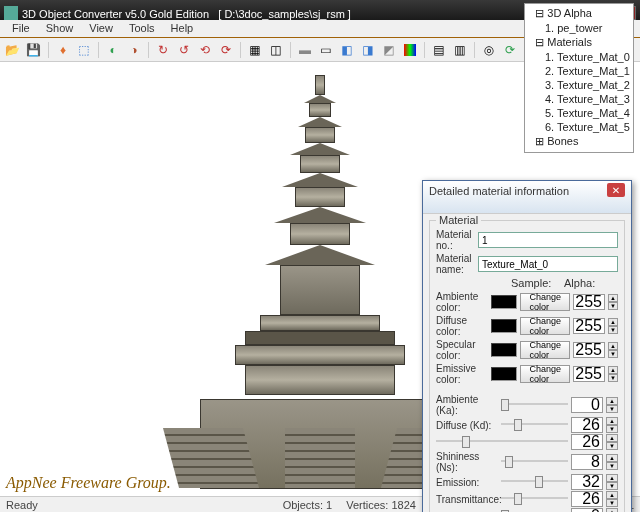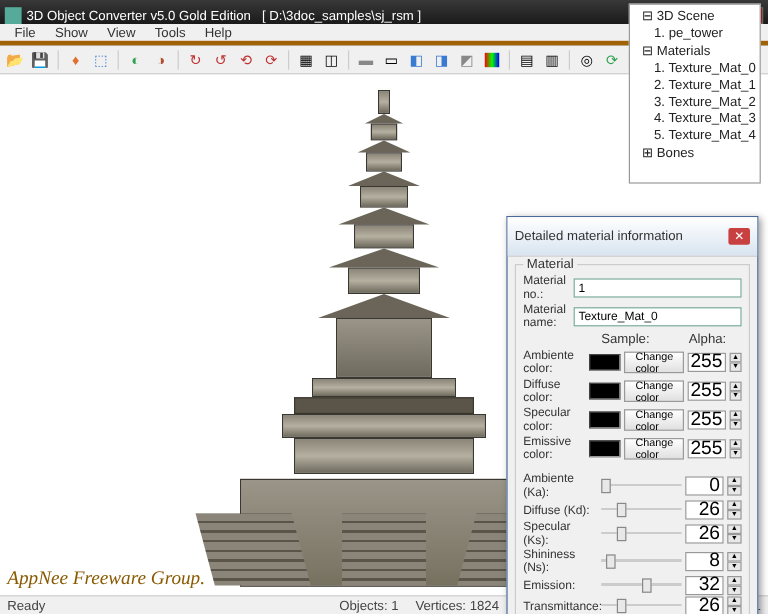--- a/index.html
+++ b/index.html
@@ -3,55 +3,55 @@
 <meta charset="utf-8">
 <style>
 *{margin:0;padding:0;box-sizing:border-box;font-family:Tahoma,sans-serif;font-size:11px}
 body{width:640px;height:512px;background:#000;overflow:hidden;position:relative}
 .titlebar{height:20px;background:linear-gradient(#383838,#1a1a1a);color:#fff;display:flex;align-items:flex-end;padding:0 4px}
 .titlebar .ico{width:14px;height:14px;background:#5a9;margin-right:4px}
 .titlebar .t{flex:1}
 .wbtns{display:flex;gap:2px}
 .wbtn{width:22px;height:14px;background:#444;border:1px solid #666;display:flex;align-items:center;justify-content:center;color:#ccc;font-size:9px}
 .closebtn{background:#8a2020}
-.menubar{height:18px;background:#f0f0f0;display:flex;padding:0 4px;border-bottom:4px solid #a16207}
+.menubar{height:18px;background:#f0f0f0;display:flex;padding:0 4px;border-bottom:1px solid #a16207}
 .menubar span{padding:2px 8px;color:#333}
 .toolbar{height:24px;background:#f0f0f0;display:flex;align-items:center;padding:0 4px;gap:3px;border-bottom:1px solid #ccc}
 .tb{width:18px;height:18px;border:1px solid transparent;display:flex;align-items:center;justify-content:center;font-size:12px}
 .sep{width:1px;height:16px;background:#ccc;margin:0 2px}
 .main{display:flex;height:434px;background:#fff}
 .viewport{flex:1;background:#fff;position:relative;display:flex;align-items:center;justify-content:center}
 .pagoda{width:260px;height:420px;position:relative}
 .tier{position:absolute;left:50%;transform:translateX(-50%);background:linear-gradient(180deg,#8a8578,#b5b0a0,#6e6a5d);border:1px solid #3a3730}
 .roof{position:absolute;left:50%;transform:translateX(-50%);height:0;border-style:solid}
 .base{position:absolute;bottom:0;left:50%;transform:translateX(-50%);width:240px;height:90px;background:linear-gradient(180deg,#9a9588,#76715f);border:1px solid #3a3730}
 .stairs{position:absolute;bottom:0;width:80px;height:60px;background:repeating-linear-gradient(180deg,#8a8578 0,#8a8578 6px,#5a5548 6px,#5a5548 8px)}
 .stairs.l{left:-30px;transform:skewX(15deg)}
 .stairs.r{right:-30px;transform:skewX(-15deg)}
 .stairs.c{left:50%;transform:translateX(-50%);width:70px}
 .tree{position:absolute;right:6px;top:3px;width:110px;height:150px;border:1px solid #999;background:#fff;padding:2px;overflow:hidden}
 .tree .n{padding:1px 0 1px 8px;white-space:nowrap;color:#222}
 .tree .n.i1{padding-left:18px}
 .statusbar{height:16px;background:#f0f0f0;border-top:1px solid #ccc;display:flex;align-items:center;padding:0 6px;color:#444;gap:14px}
 .dialog{position:absolute;right:8px;top:180px;width:210px;background:#f0f0f0;border:1px solid #4a6a9a;box-shadow:2px 2px 6px rgba(0,0,0,.4)}
-.dlg-title{height:20px;background:linear-gradient(#fff,#d8e4f0);display:flex;align-items:center;padding:16px 6px;color:#333;border-bottom:1px solid #ccc}
+.dlg-title{height:20px;background:linear-gradient(#fff,#d8e4f0);display:flex;align-items:flex-end;padding:16px 6px;color:#333;border-bottom:1px solid #ccc}
 .dlg-title .t{flex:1}
 .dlg-close{width:18px;height:14px;background:#c94040;color:#fff;display:flex;align-items:center;justify-content:center;font-size:10px;border-radius:2px}
 .dlg-body{padding:6px}
 .grp{border:1px solid #ccc;padding:6px 6px 4px;margin-bottom:4px;position:relative}
 .grp-t{position:absolute;top:-7px;left:6px;background:#f0f0f0;padding:0 3px;color:#333}
 .row{display:flex;align-items:center;margin:2px 0;gap:3px}
 .lbl{width:62px;color:#333;font-size:10px}
 .inp{flex:1;height:16px;border:1px solid #7a9;background:#fff;padding:0 3px;font-size:10px}
 .sw{width:32px;height:14px;border:1px inset #999;background:#000}
 .btn{height:18px;border:1px solid #999;background:linear-gradient(#fff,#e0e0e0);padding:0 8px;font-size:10px;display:flex;align-items:center}
 .spin{width:32px;height:16px;border:1px solid #999;background:#fff;display:flex;align-items:center;justify-content:flex-end;padding:0 2px;font-size:16px}
 .spn-ar{width:12px;height:16px;display:flex;flex-direction:column}
 .spn-ar div{flex:1;border:1px solid #999;background:#e8e8e8;font-size:6px;text-align:center;line-height:6px}
-.hdr{display:flex;font-size:10px;color:#333;margin:2px 0}
+.hdr{display:flex;font-size:10px;color:#333;margin:2px 10px}
 .hdr .c1{width:65px}
 .hdr .c2{width:40px;text-align:center}
 .hdr .c3{flex:1}
 .hdr .c4{width:44px;text-align:left}
 .slider-row{display:flex;align-items:center;margin:1px 0;gap:3px}
 .slider-row .lbl{width:62px;font-size:10px}
 .slider{flex:1;height:14px;position:relative;background:linear-gradient(180deg,transparent 5px,#ccc 5px,#ccc 7px,transparent 7px)}
 .thumb{position:absolute;top:1px;width:8px;height:12px;background:#e8e8e8;border:1px solid #888}
 .footer-wm{position:absolute;left:6px;bottom:20px;font-family:Georgia,serif;font-size:16px;font-style:italic;color:#8a5a00;text-shadow:1px 1px #fff}
 </style>
@@ -134,28 +134,29 @@
       <div class="tier" style="top:276px;width:170px;height:20px"></div>
       <div class="tier" style="top:296px;width:150px;height:30px"></div>
       <div class="base">
         <div class="stairs l"></div>
         <div class="stairs c"></div>
         <div class="stairs r"></div>
       </div>
     </div>
   </div>
   <div class="tree">
-    <div class="n">⊟ <span>3D Scene</span></div>
+    <div class="n">⊟ <span>3D Alpha</span></div>
     <div class="n i1">1.  <span>pe_tower</span></div>
     <div class="n">⊟ <span>Materials</span></div>
     <div class="n i1">1.  Texture_Mat_0</div>
     <div class="n i1">2.  Texture_Mat_1</div>
     <div class="n i1">3.  Texture_Mat_2</div>
     <div class="n i1">4.  Texture_Mat_3</div>
     <div class="n i1">5.  Texture_Mat_4</div>
+    <div class="n i1">6.  Texture_Mat_5</div>
     <div class="n">⊞ <span>Bones</span></div>
   </div>
 </div>
 
 <div class="statusbar">
   <span>Ready</span>
   <span style="flex:1"></span>
   <span>Objects: 1</span>
   <span>Vertices: 1824</span>
   <span>Polygons: 1540</span>
@@ -247,21 +248,20 @@
             <div class="slider">
               <div class="thumb" style="left:20%"></div>
             </div>
             <div class="spin">26</div>
             <div class="spn-ar">
               <div>▲</div>
               <div>▼</div>
             </div>
           </div>
           <div class="slider-row">
-            <span class="lbl">Specular (Ks):</span>
             <div class="slider">
               <div class="thumb" style="left:20%"></div>
             </div>
             <div class="spin">26</div>
             <div class="spn-ar">
               <div>▲</div>
               <div>▼</div>
             </div>
           </div>
           <div class="slider-row">

